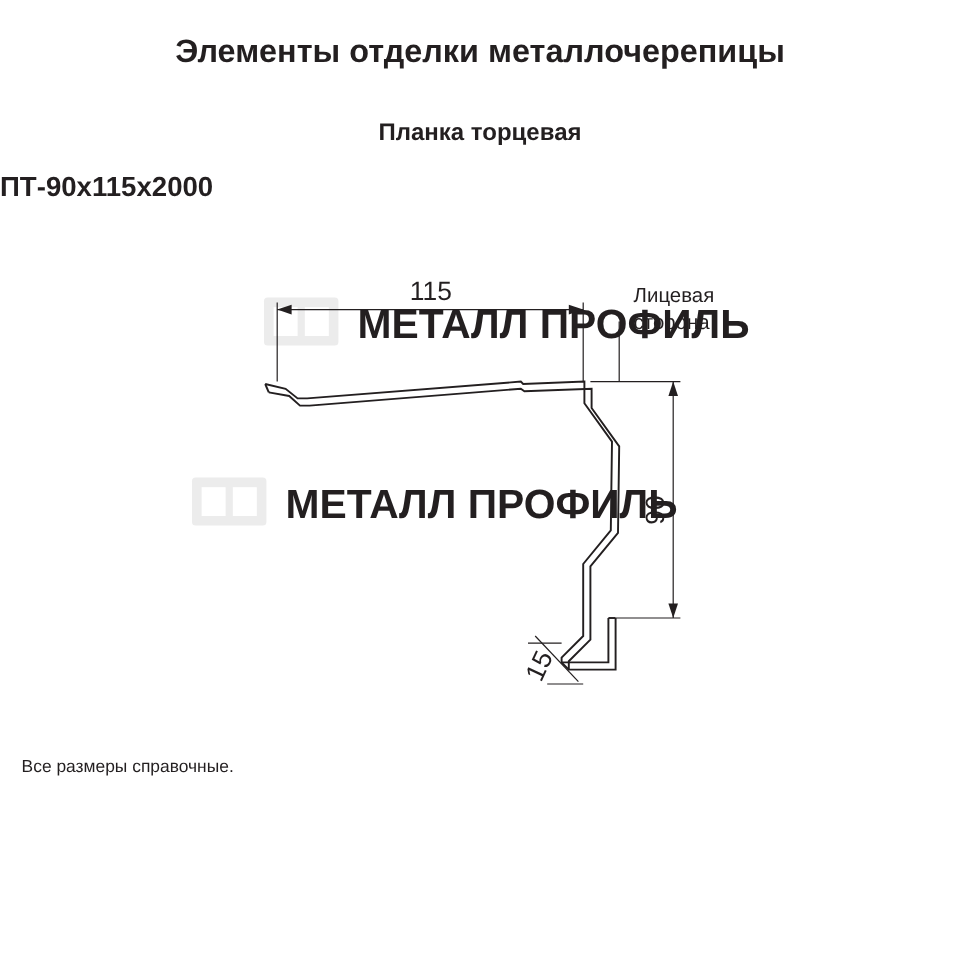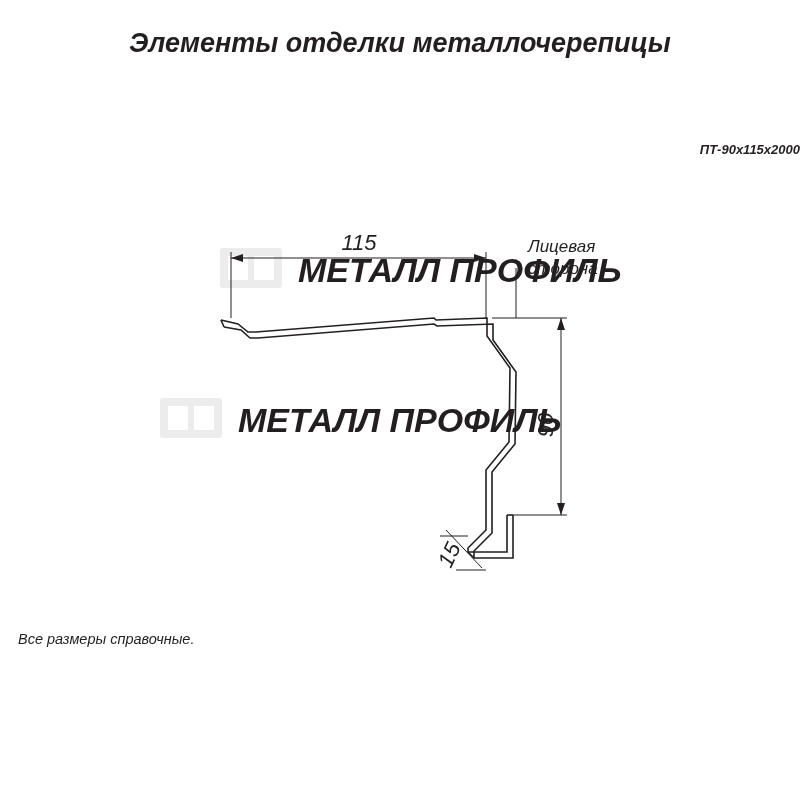--- a/index.html
+++ b/index.html
@@ -12,21 +12,20 @@
     background: #ffffff;
     font-family: "Liberation Sans", sans-serif;
     color: #231f20;
     position: relative;
     overflow: hidden;
   }
   .page {
     position: relative;
     width: 800px;
     height: 672px;
-    font-style: italic;
   }
   .title {
     position: absolute;
     top: 28px;
     left: 0;
     width: 800px;
     text-align: center;
     font-size: 27px;
     font-weight: bold;
     letter-spacing: 0px;
@@ -38,22 +37,22 @@
     width: 800px;
     text-align: center;
     font-size: 20px;
     font-weight: bold;
   }
   .code {
     position: absolute;
     top: 142px;
     left: 0;
     width: 800px;
-    text-align: right;
-    font-size: 13px;
+    text-align: left;
+    font-size: 23px;
     font-weight: bold;
   }
   .drawing {
     position: absolute;
     top: 190px;
     left: 16px;
     width: 800px;
     height: 430px;
   }
   .watermark {
@@ -80,20 +79,21 @@
     font-family: "Liberation Sans", sans-serif;
     fill: #231f20;
   }
 </style>
 </head>
 <body>
 
 <div class="page">
 
   <div class="title">Элементы отделки металлочерепицы</div>
+  <div class="subtitle">Планка торцевая</div>
   <div class="code">ПТ-90х115х2000</div>
 
   <div class="watermark">
     <svg width="680" height="320" viewBox="0 0 680 320" xmlns="http://www.w3.org/2000/svg">
       <g fill="#ececec">
 
         <g transform="translate(100,40)">
           <rect x="0" y="10" width="62" height="40" rx="3"></rect>
           <rect x="8" y="18" width="20" height="24" fill="#ffffff"></rect>
           <rect x="34" y="18" width="20" height="24" fill="#ffffff"></rect>

